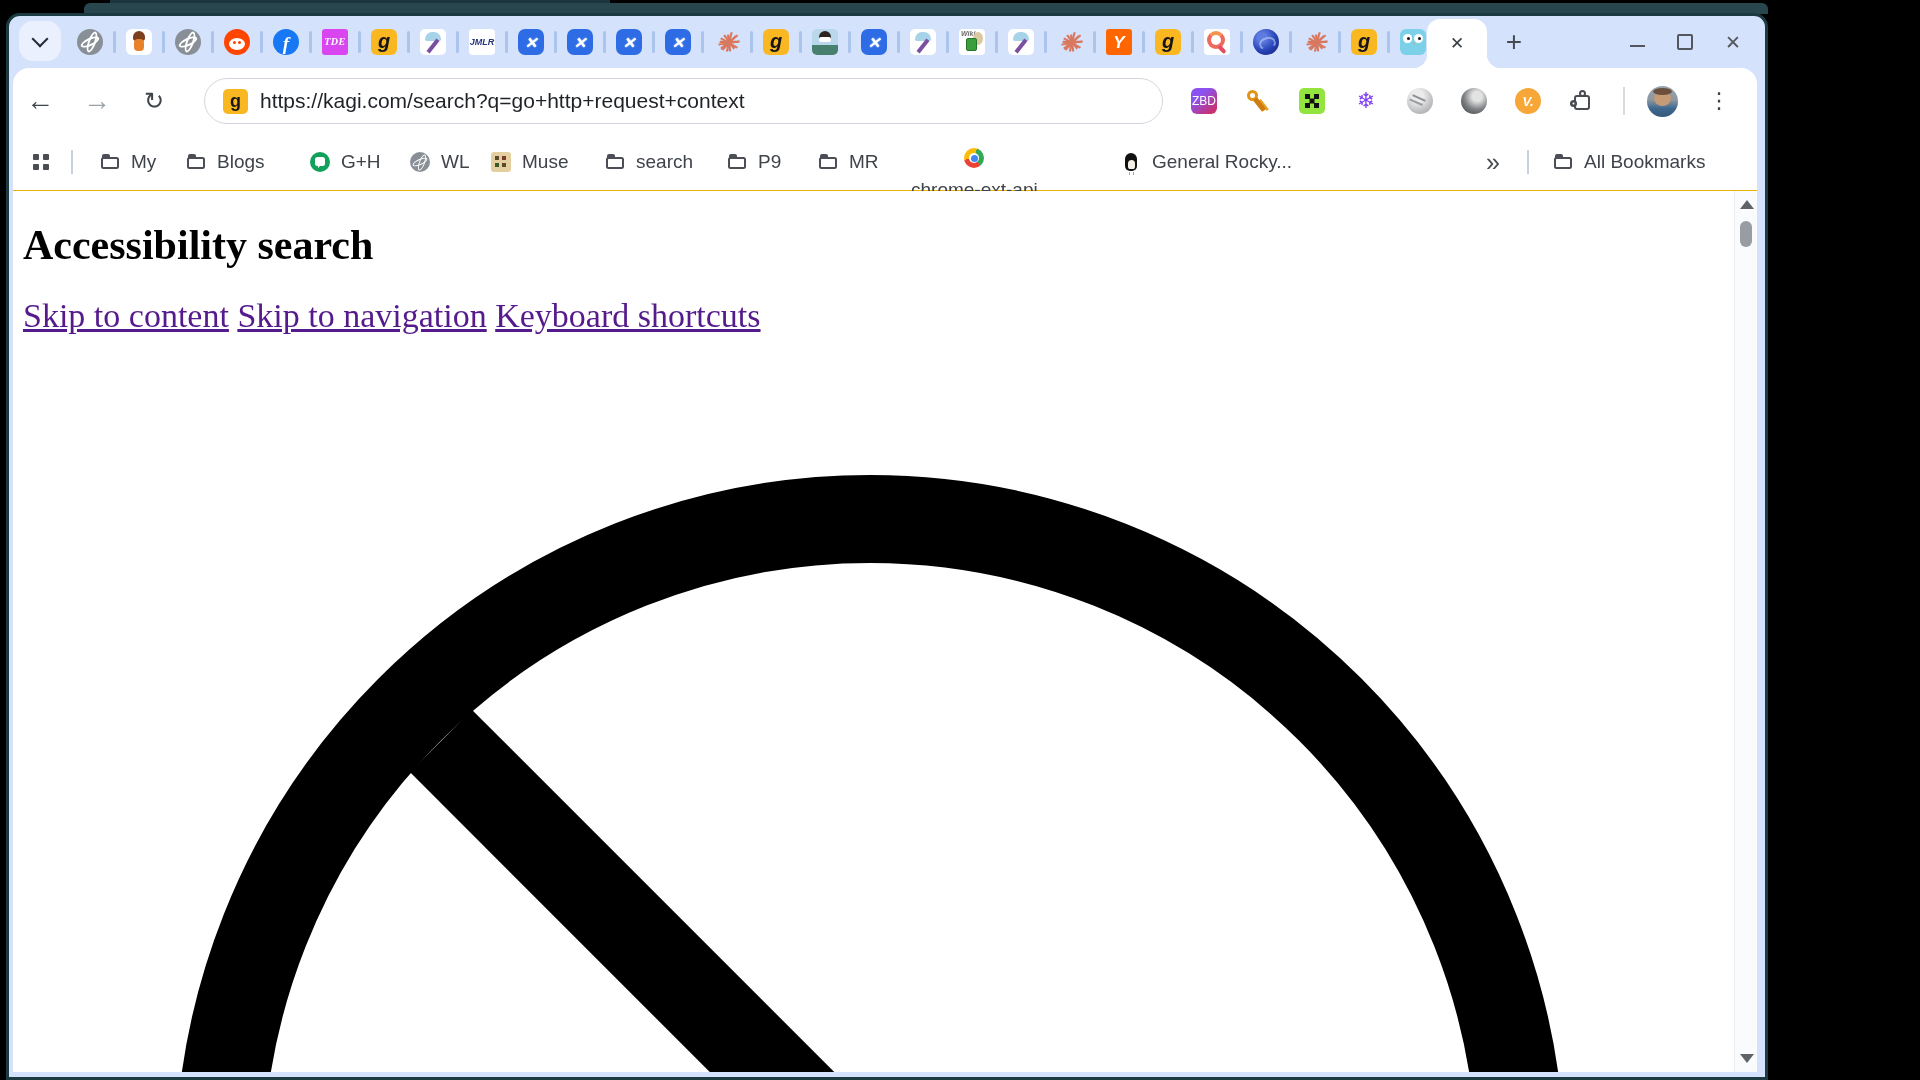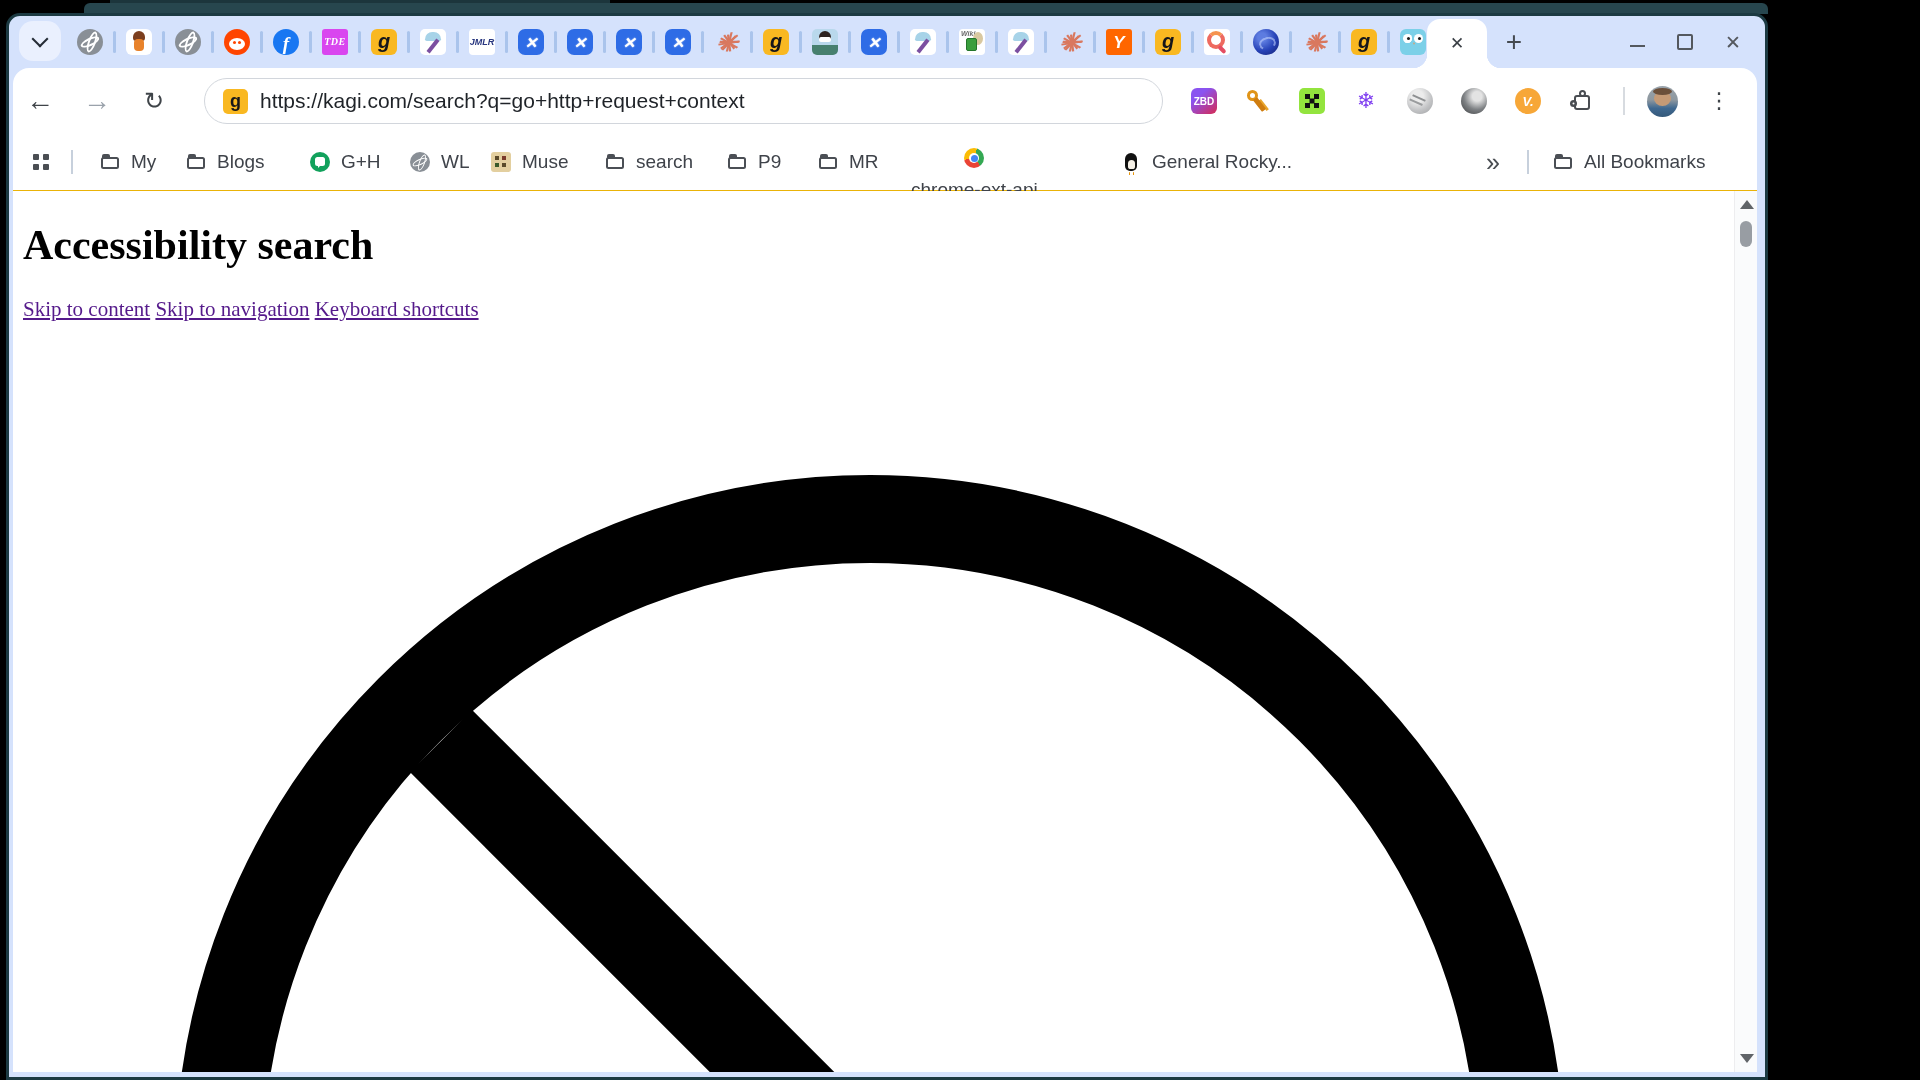--- a/index.html
+++ b/index.html
@@ -70,21 +70,21 @@
   .bm-sep{position:absolute;top:16px;width:2px;height:24px;background:#c7d0dc;}
   .bm{position:absolute;top:14px;height:28px;display:flex;align-items:center;gap:11px;cursor:pointer;}
   .bm-label{font-size:19px;color:#3f434a;white-space:nowrap;}
   .bmi{width:20px;height:20px;position:relative;display:flex;align-items:center;justify-content:center;flex:0 0 auto;}
   .ovf-chevrons{position:absolute;left:1465px;top:14px;width:30px;height:28px;display:flex;align-items:center;justify-content:center;
       font-size:25px;color:#4a4e53;cursor:pointer;}
 
   
   .content{position:absolute;left:0;top:123px;width:1722px;height:881px;background:#fff;overflow:hidden;}
   .content h1{margin:30px 0 0 10px;font-family:"Liberation Serif",serif;font-weight:700;font-size:42px;color:#000;}
-  .skip-links{margin:28px 4px 0 10px;font-family:"Liberation Serif",serif;font-size:21px;}
+  .skip-links{margin:28px 4px 0 10px;font-family:"Liberation Serif",serif;font-size:34px;}
   .skip-links a{color:#551a8b;text-decoration:underline;cursor:pointer;}
   .broken-svg{position:absolute;left:0;top:0;}
 
   
   .scrollbar{position:absolute;right:0;top:123px;width:22px;height:881px;background:#fafbfc;border-left:1px solid #ededef;}
   .sb-up,.sb-down{position:absolute;left:5px;width:0;height:0;border-left:7px solid transparent;border-right:7px solid transparent;cursor:pointer;}
   .sb-up{top:9px;border-bottom:9px solid #606468;}
   .sb-down{bottom:9px;border-top:9px solid #606468;}
   .sb-thumb{position:absolute;left:5px;top:30px;width:12px;height:26px;border-radius:6px;background:#989da3;cursor:pointer;}
 
@@ -121,21 +121,21 @@
   .fav-qmag{background:#fff;border-radius:4px;}
   .fav-qmag::before{content:"";position:absolute;left:3px;top:2px;width:18px;height:18px;border-radius:50%;border:4.5px solid #ee6a5f;box-sizing:border-box;border-top-color:#f5934f;}
   .fav-qmag::after{content:"";position:absolute;left:16px;top:16px;width:4px;height:9px;background:#e44d62;transform:rotate(-45deg);border-radius:2px;}
   .fav-sphere{border-radius:50%;background:radial-gradient(circle at 35% 32%,#5d7ce0 0 18%,#2743b8 55%,#141f6e 100%);}
   .fav-sphere::before{content:"";position:absolute;left:6px;top:8px;width:13px;height:9px;border-radius:50%;border:2px solid rgba(200,215,255,.55);border-bottom-color:transparent;transform:rotate(-15deg);}
   .fav-gopher{background:#7cd0e8;}
   .fav-gopher::before{content:"";position:absolute;left:3px;top:5px;width:9px;height:9px;border-radius:50%;background:#fff;box-shadow:inset -2.5px -1px 0 0 #fff,11px 0 0 0 #fff;}
   .fav-gopher::after{content:"";position:absolute;left:7px;top:8px;width:3px;height:3px;border-radius:50%;background:#1c1c1c;box-shadow:11px 0 #1c1c1c,5.5px 5px 0 -0.5px #c9a886;}
 
   
-  .ext-zbd{border-radius:6px;background:linear-gradient(140deg,#8a53f0 30%,#d62a52);color:#fff;font-size:10px;font-weight:700;}
+  .ext-zbd{border-radius:6px;background:linear-gradient(140deg,#8a53f0 30%,#d62a52);color:#fff;font-size:12px;font-weight:400;}
   .ext-keys::before{content:"";position:absolute;left:2px;top:2px;width:11px;height:11px;border-radius:50%;border:3.5px solid #e09418;box-sizing:border-box;}
   .ext-keys::after{content:"";position:absolute;left:12px;top:9px;width:5px;height:15px;background:#cf7d10;transform:rotate(-38deg);border-radius:1px;
       box-shadow:3px 3px 0 -1px #e8a52b;}
   .ext-creeper{border-radius:5px;background:#93e43e;}
   .ext-creeper::before{content:"";position:absolute;left:6px;top:6px;width:5px;height:5px;background:#111;
       box-shadow:9px 0 #111,0 9px #111,9px 9px #111,4.5px 4.5px #111;}
   .ext-snowflake{color:#7d3bf0;font-size:22px;}
   .ext-snowflake::before{content:"❄";}
   .ext-paper{border-radius:50%;background:radial-gradient(circle at 40% 32%,#ececec 0 25%,#c2c3c5 60%,#9d9fa1 100%);}
   .ext-paper::before{content:"";position:absolute;left:5px;top:9px;width:14px;height:2px;background:#8e9092;transform:rotate(24deg);box-shadow:-1px 5px 0 #9a9c9e;}

